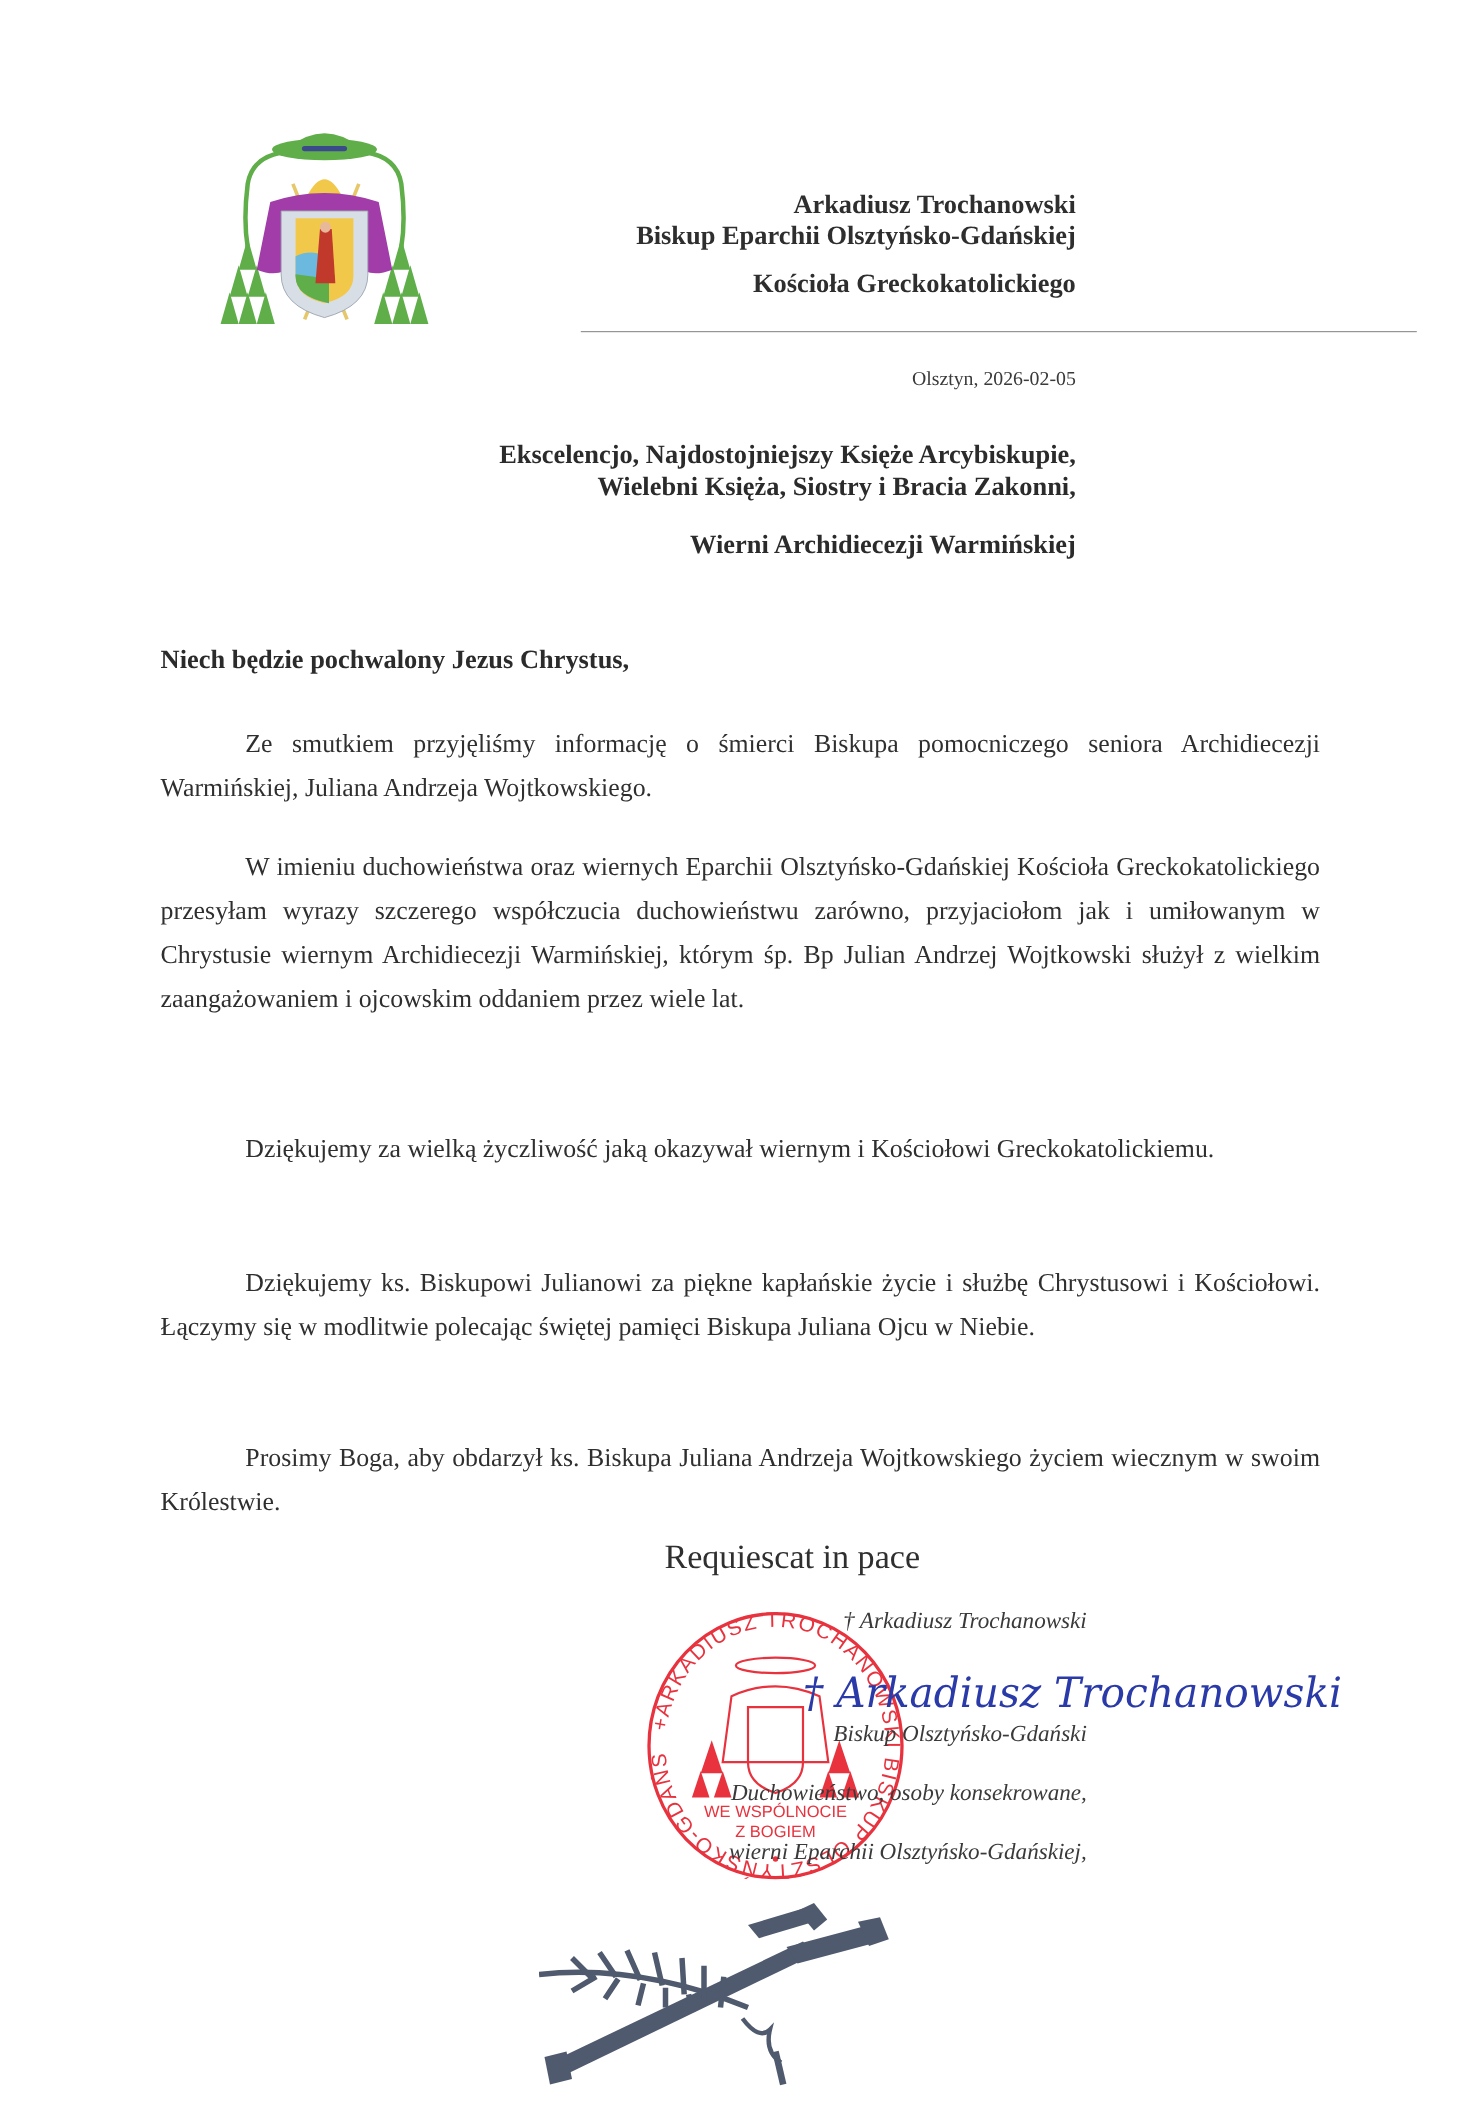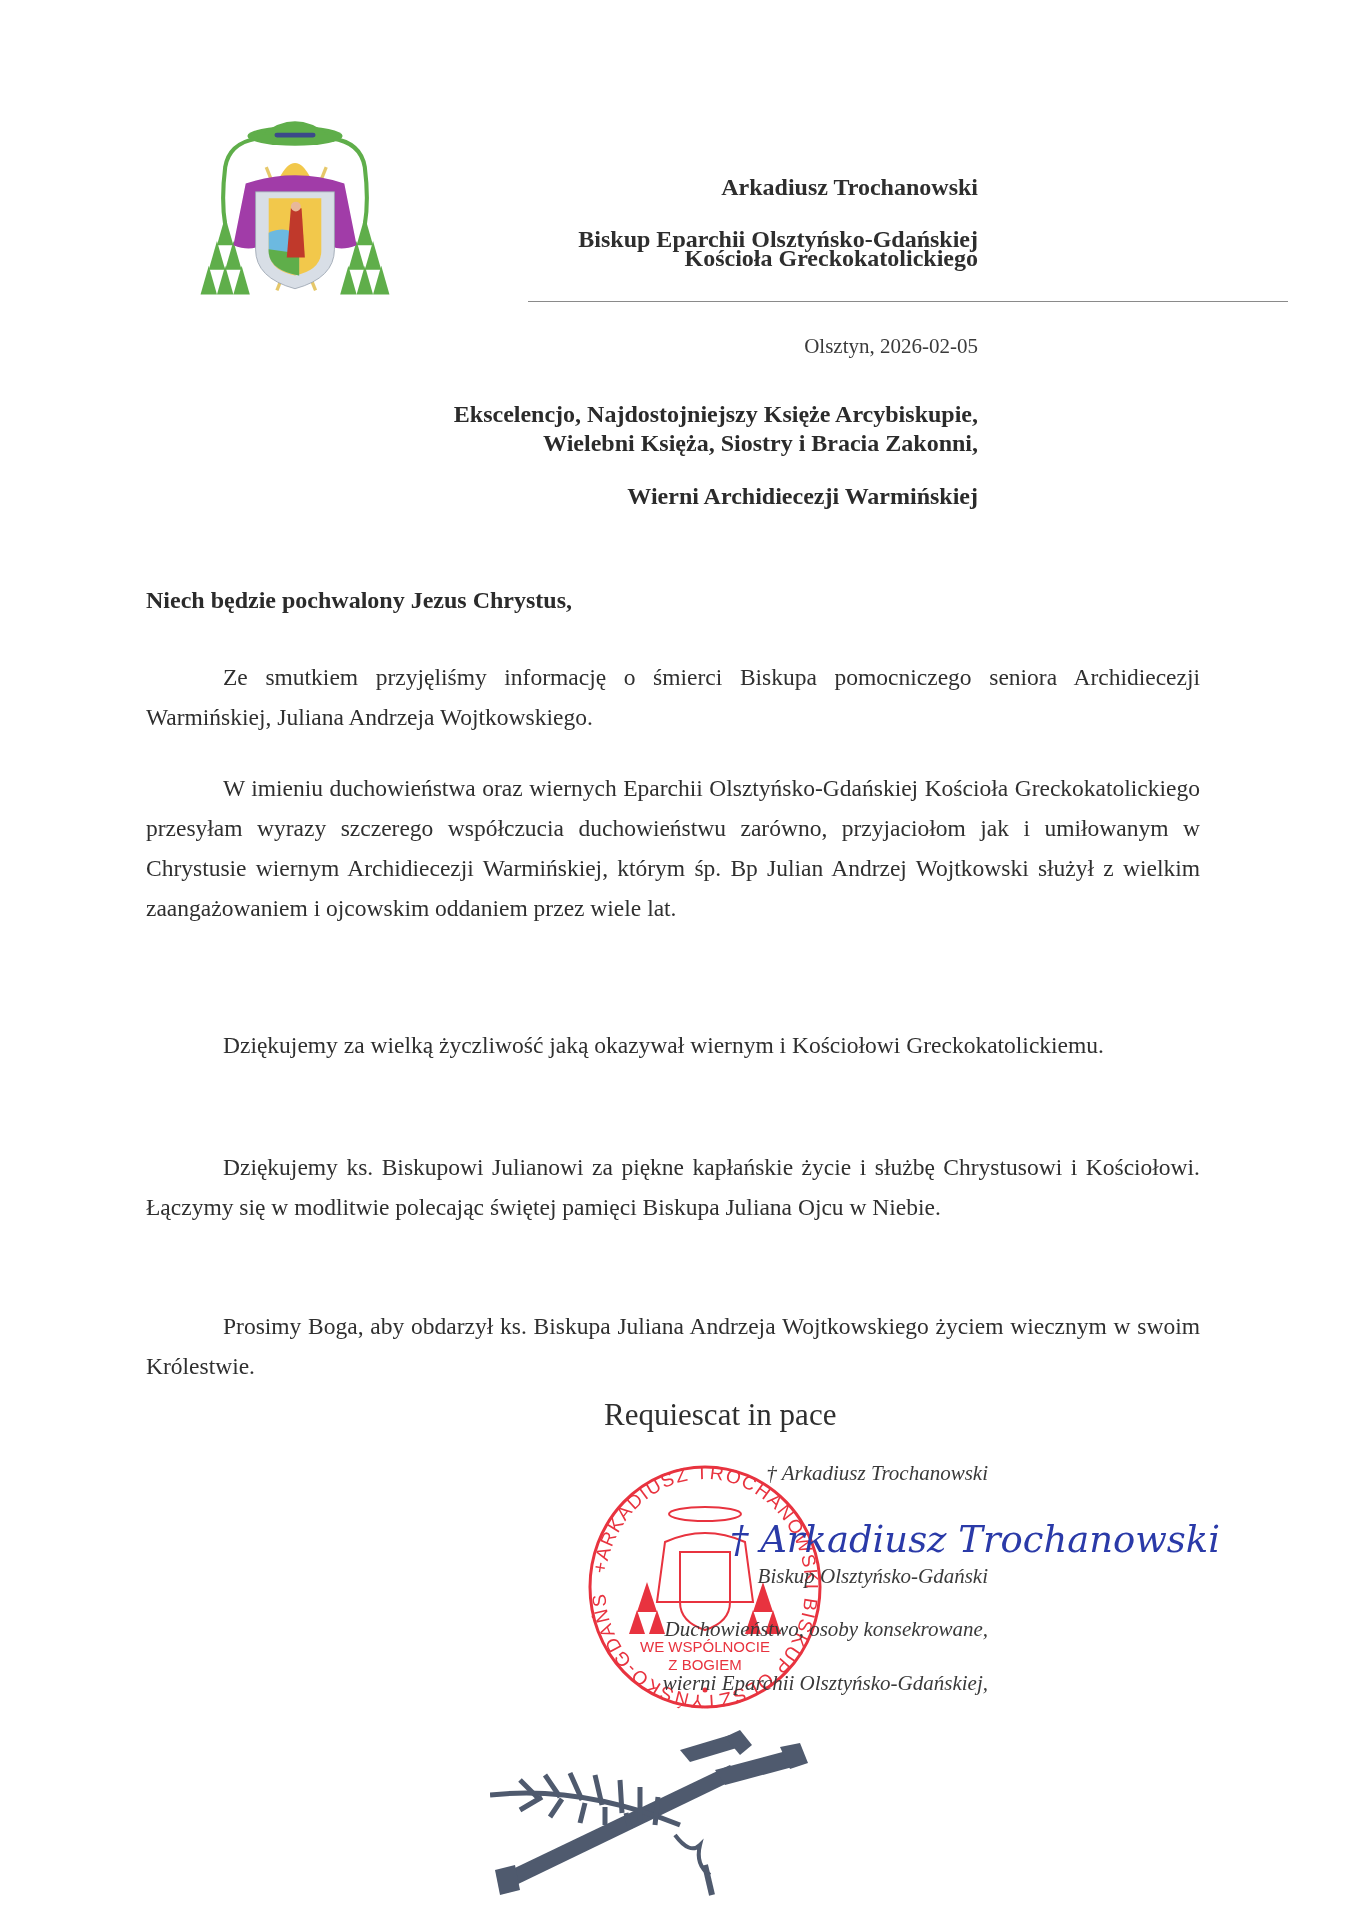--- a/index.html
+++ b/index.html
@@ -6,25 +6,25 @@
   body {
     width: 1346px; height: 1920px; position: relative; overflow: hidden;
     font-family: "Liberation Serif", "DejaVu Serif", serif; color: #2b2b2b;
   }
   .abs { position: absolute; }
 
   #coat-of-arms { left: 180px; top: 95px; width: 230px; height: 210px; }
 
   .header-line { right: 368px; font-size: 24px; font-weight: bold; color: #2e2e2e; white-space: nowrap; }
   #header-name { top: 174px; }
-  #header-title { top: 226px; text-align: right; }
+  #header-title { top: 202px; text-align: right; }
   #header-church { top: 245px; }
   #header-rule { left: 528px; top: 301px; width: 760px; height: 0; border-top: 1.5px solid #8a8a8a; }
 
-  #place-date { right: 368px; top: 334px; font-size: 21px; color: #3a3a3a; }
+  #place-date { right: 368px; top: 334px; font-size: 18px; color: #3a3a3a; }
 
   .salute { right: 368px; font-size: 24px; font-weight: bold; white-space: nowrap; }
   #salute-1 { top: 377px; margin-top: 24px; }
   #salute-2 { top: 430px; }
   #salute-3 { top: 483px; margin-left: 12px; }
 
   #greeting { left: 146px; top: 587px; font-size: 24px; font-weight: bold; white-space: nowrap; }
 
   .para {
     left: 146px; width: 1054px; font-size: 23.5px; line-height: 40px;

